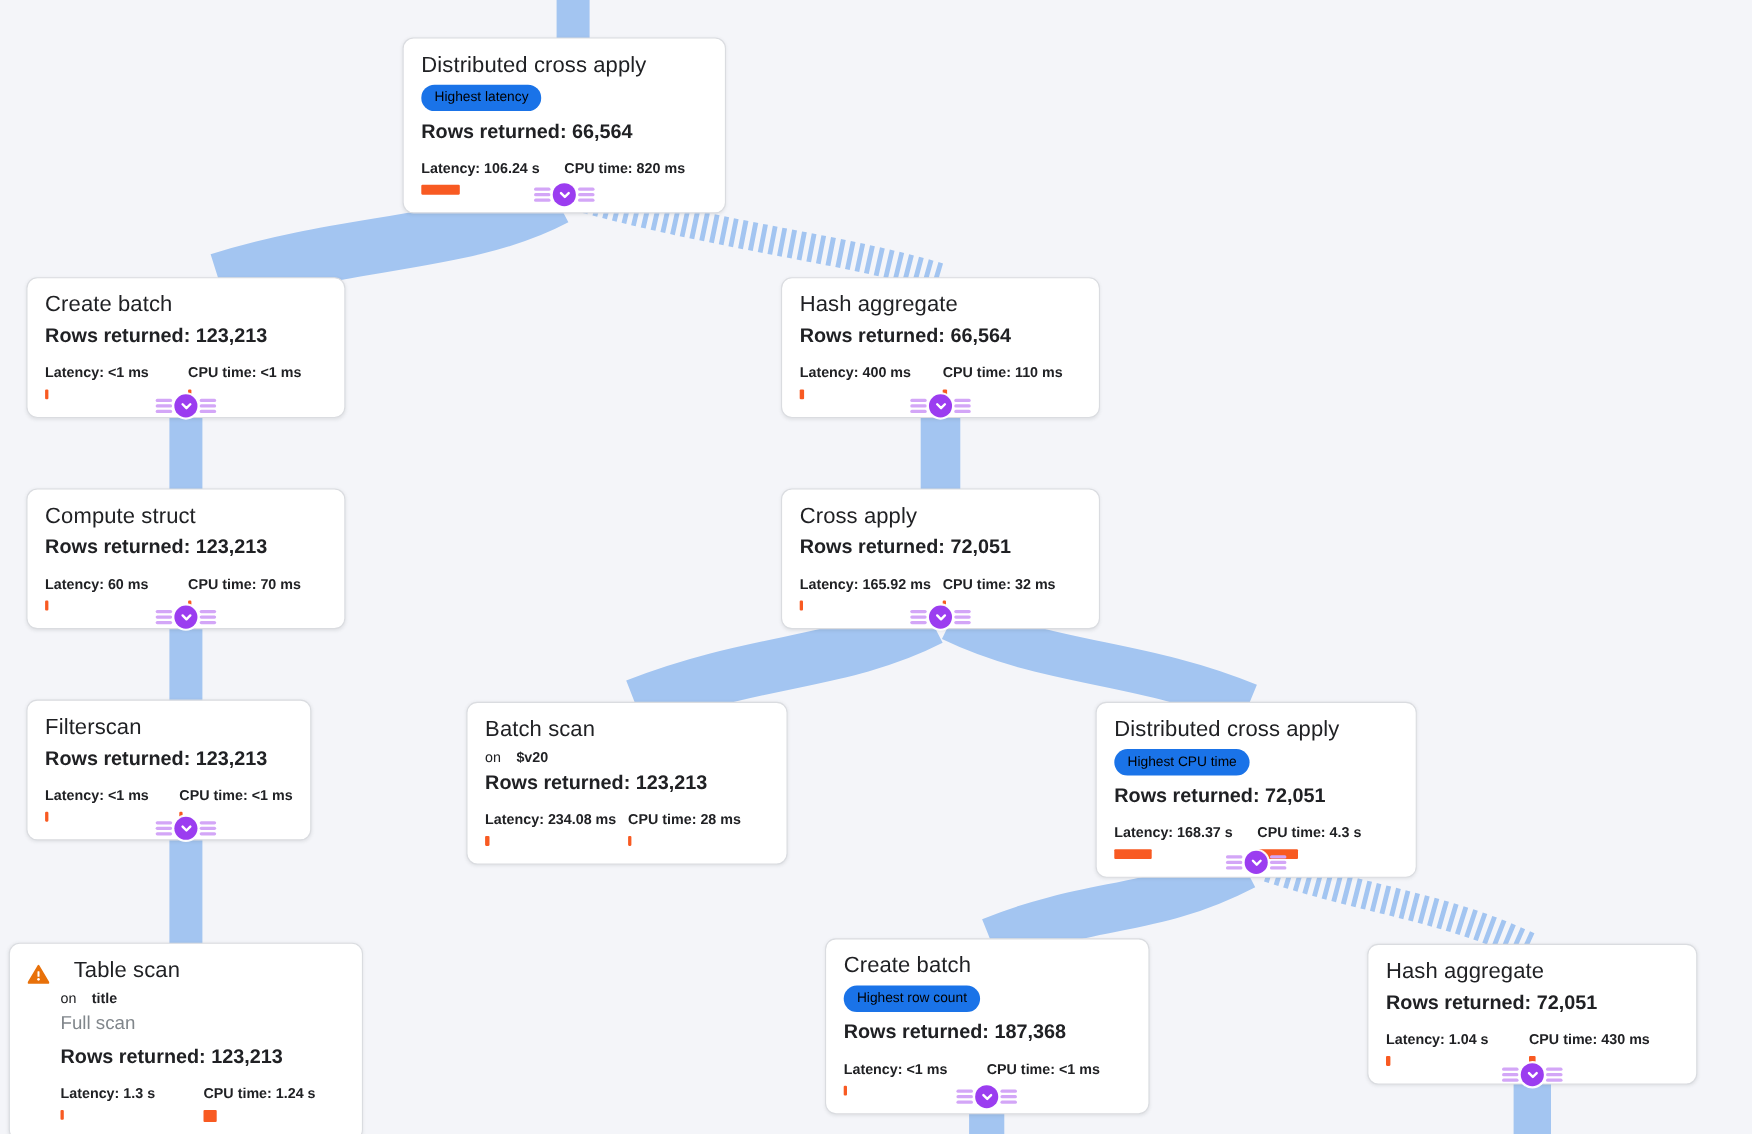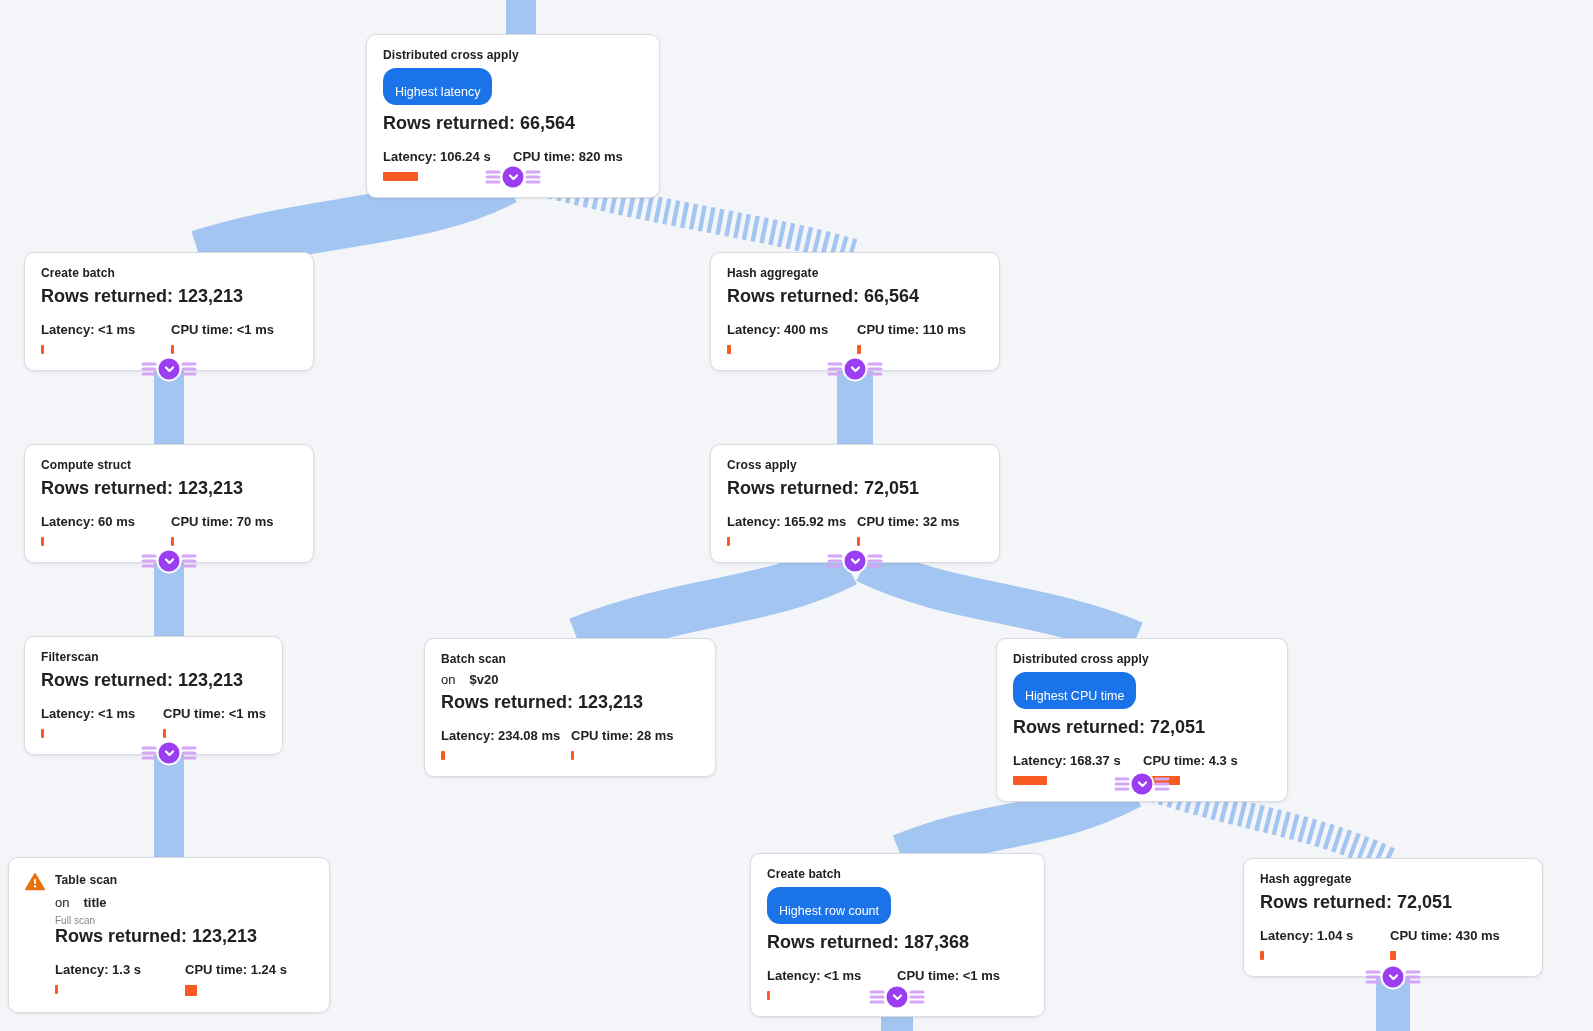--- a/index.html
+++ b/index.html
@@ -14,36 +14,36 @@
   }
   svg.edges{position:absolute;left:0;top:0;z-index:0;display:block;}
   .edge{stroke:var(--edge-blue);fill:none;}
   .edge--striped{stroke-dasharray:4.4 4.6;}
 
   .card{
     position:absolute;background:var(--card-bg);border:1px solid var(--card-border);
     border-radius:10px;padding:13px 16px 16px;box-sizing:border-box;z-index:1;
     box-shadow:0 1px 3px rgba(60,64,67,.10);
   }
-  .title{font-size:12px;font-weight:700;letter-spacing:.1px;margin-bottom:6px;}
+  .title{font-size:20px;font-weight:400;letter-spacing:.1px;margin-bottom:6px;}
   .badge{
-    display:inline-block;background:var(--badge-blue);color:#ffffff;font-size:12.5px;
-    line-height:1;padding:18px 12px 6px;border-radius:13px;margin:0 0 8px;
+    display:inline-block;background:var(--badge-blue);color:#000000;font-size:12.5px;
+    line-height:1;padding:5px 12px 6px;border-radius:13px;margin:0 0 8px;
   }
   .onl{font-size:13px;margin-bottom:5px;}
   .onl .op{font-weight:700;margin-left:14px;}
-  .note{font-size:10px;color:var(--muted-text);margin-bottom:0;}
+  .note{font-size:17px;color:var(--muted-text);margin-bottom:10px;}
   .rows{font-size:18px;font-weight:700;margin-bottom:15px;}
   .metrics{display:flex;}
   .metric{width:130px;}
   .metric + .metric{width:auto;}
   .mlabel{font-size:13px;font-weight:700;margin-bottom:8px;white-space:nowrap;}
   .bar{height:9px;background:var(--bar-orange);border-radius:1px;}
 
-  .warnrow{display:flex;align-items:center;gap:10px;}
+  .warnrow{display:flex;align-items:flex-end;gap:22px;}
   .warn-icon{flex:0 0 auto;margin-top:1px;}
   .indent{margin-left:30px;}
 
   .connector{
     position:absolute;z-index:3;transform:translate(-50%,-50%);
     display:flex;align-items:center;gap:2px;cursor:pointer;
   }
   .clines{display:flex;flex-direction:column;gap:2.5px;}
   .clines i{display:block;width:15px;height:2.5px;background:var(--connector-lines);border-radius:1.5px;}
   .ccircle{

